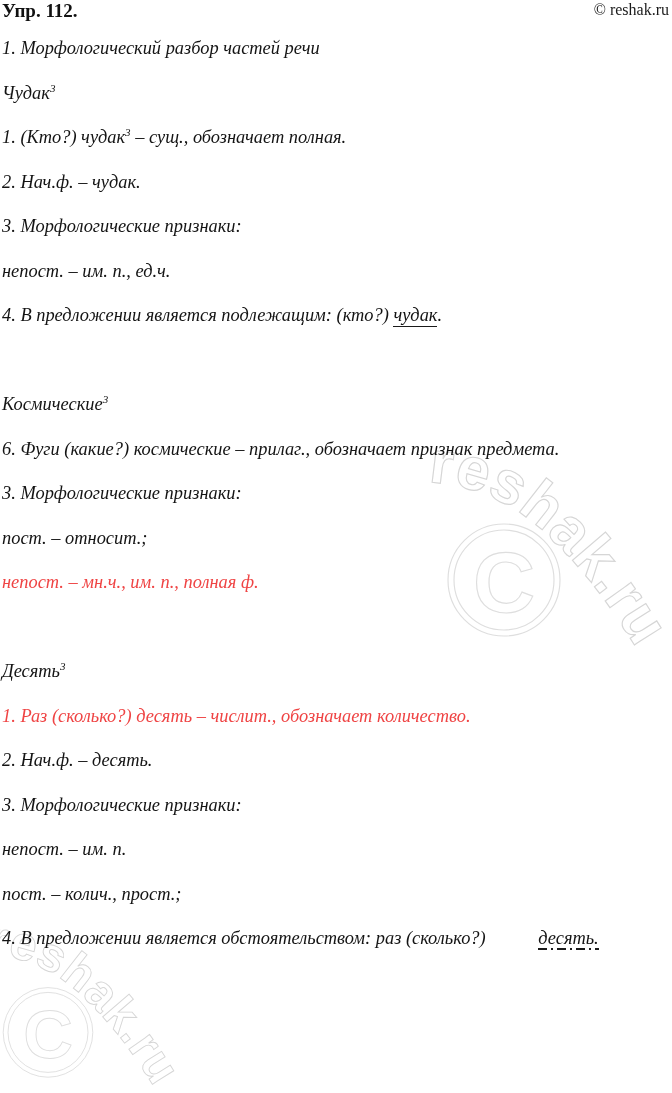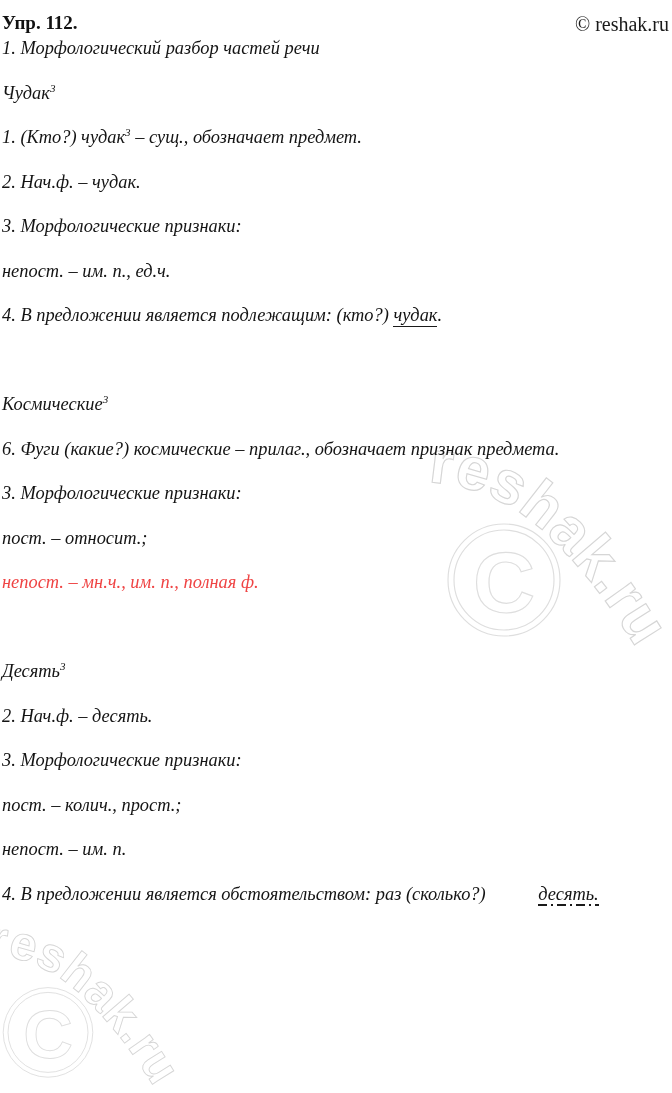--- a/index.html
+++ b/index.html
@@ -58,37 +58,37 @@
     font-family: "Liberation Sans", "DejaVu Sans", sans-serif;
     font-size: 86px;
     font-weight: 700;
   }
   #wm-main { left: 424px; top: 452px; }
   #wm-second { left: -16px; top: 930px; transform: scale(0.80); transform-origin: 0 0; }
 
   
   .doc-header {
     position: absolute;
-    left: 0; top: 12px;
+    left: 0; top: 0;
     width: 672px;
     height: 26px;
     z-index: 5;
   }
   .ex-title {
     position: absolute;
     left: 2px; top: 0px;
     font-size: 19px;
     font-weight: bold;
     letter-spacing: 0px;
     white-space: nowrap;
   }
   .copyright {
     position: absolute;
     right: 3px; top: 1px;
-    font-size: 20px;
+    font-size: 16px;
     color: #1a1a1a;
     white-space: nowrap;
   }
 
   
   .content {
     position: absolute;
     left: 0; top: 26px;
     width: 672px;
     z-index: 4;
@@ -148,21 +148,21 @@
 
     <div class="line">
       <span>1. Морфологический разбор частей речи</span>
     </div>
 
     <div class="line">
       <span class="word-head">Чудак</span><sup>3</sup>
     </div>
 
     <div class="line">
-      <span>1. (Кто?) чудак</span><sup>3</sup><span> – сущ., обозначает предмет.</span>
+      <span>1. (Кто?) чудак</span><sup>3</sup><span> – сущ., обозначает полная.</span>
     </div>
 
     <div class="line">
       <span>2. Нач.ф. – чудак.</span>
     </div>
 
     <div class="line">
       <span>3. Морфологические признаки:</span>
     </div>
 
@@ -198,35 +198,38 @@
       <span>непост. – мн.ч., им. п., полная ф.</span>
     </div>
 
 
     <div class="line spacer"></div>
 
     <div class="line">
       <span class="word-head">Десять</span><sup>3</sup>
     </div>
 
+    <div class="line soft">
+      <span>1. Раз (сколько?) десять – числит., обозначает количество.</span>
+    </div>
 
     <div class="line">
       <span>2. Нач.ф. – десять.</span>
     </div>
 
     <div class="line">
       <span>3. Морфологические признаки:</span>
     </div>
 
     <div class="line">
+      <span>непост. – им. п.</span>
+    </div>
+
+    <div class="line">
       <span>пост. – колич., прост.;</span>
-    </div>
-
-    <div class="line">
-      <span>непост. – им. п.</span>
     </div>
 
     <div class="line">
       <span>4. В предложении является обстоятельством: раз (сколько?) </span><span class="u-dashdot">десять.</span><span></span>
     </div>
 
   </div>
 
   <div class="wm-layer">
 

